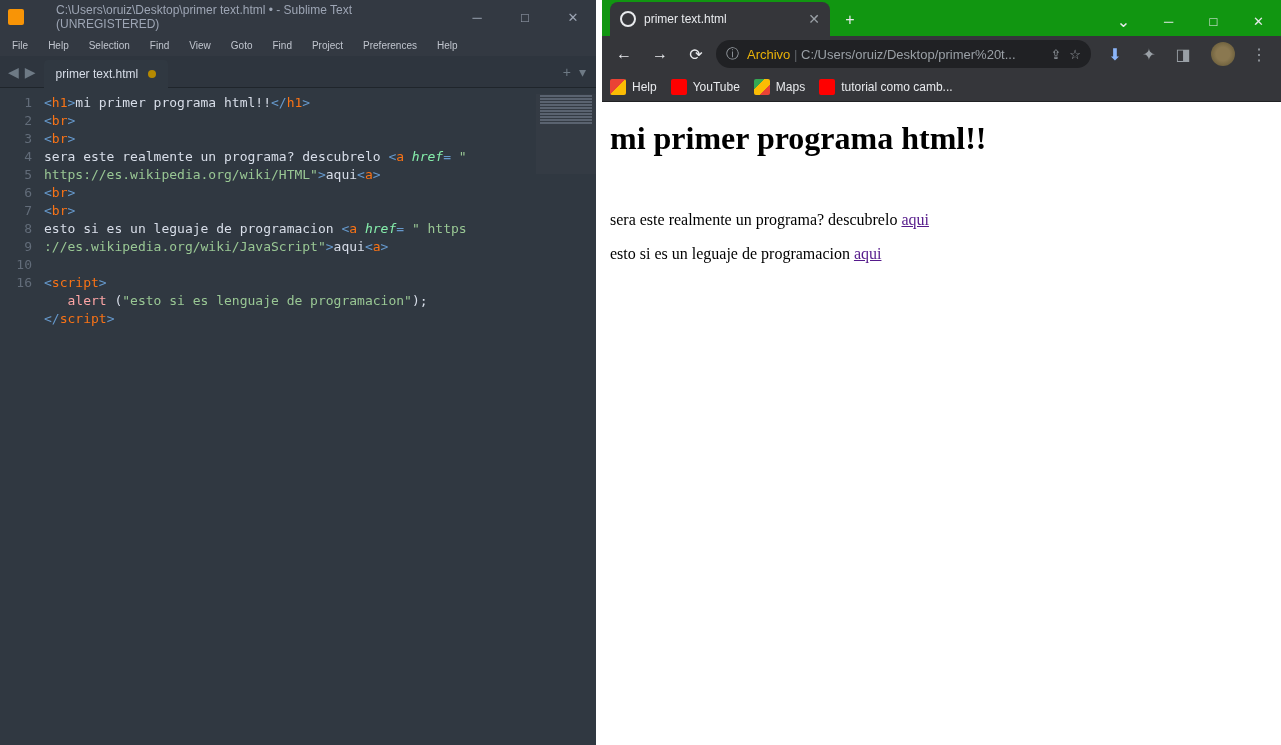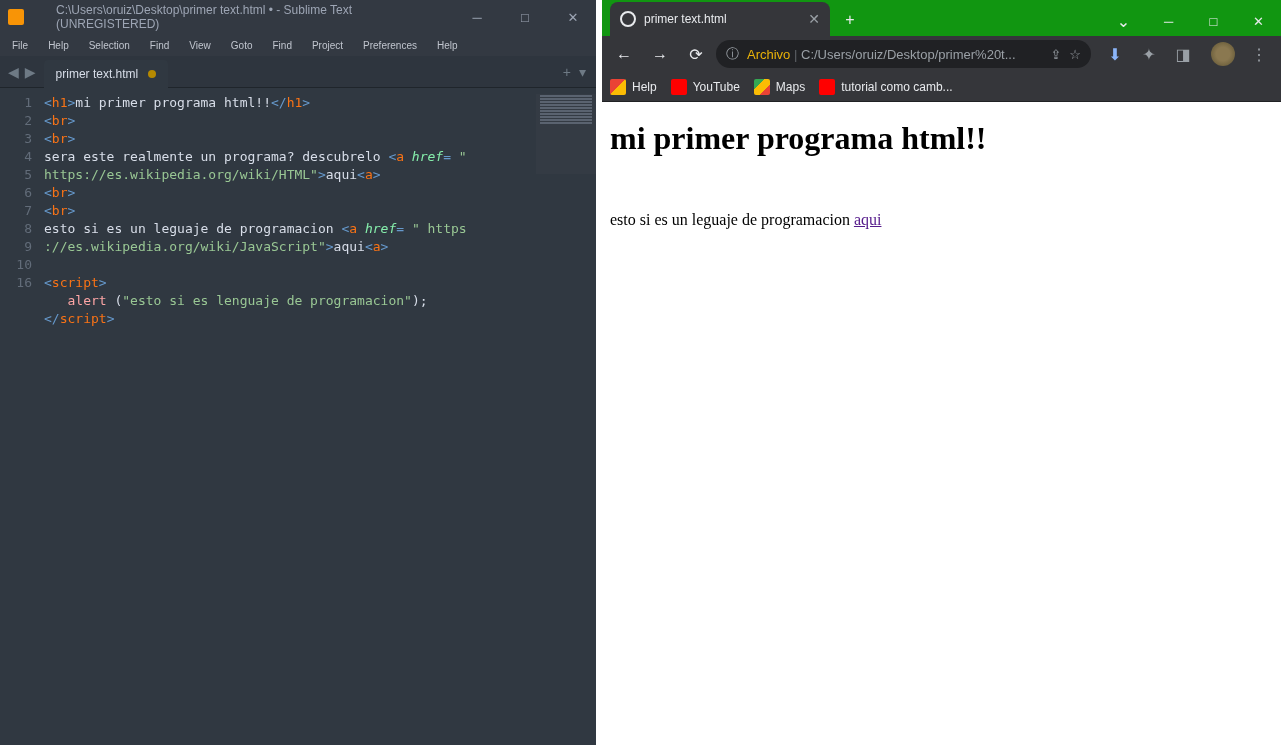--- a/index.html
+++ b/index.html
@@ -196,15 +196,16 @@
       <span>Maps</span>
     </div>
     <div class="cr-bookmark">
       <span class="bm-icon bm-yt"></span>
       <span>tutorial como camb...</span>
     </div>
   </div>
   <div class="cr-content">
     <h1>mi primer programa html!!</h1>
     <br>
+    <p><span>sera este realmente un programa? descubrelo </span><a href="#" class="visited">aqui</a></p>
     <p><span>esto si es un leguaje de programacion </span><a href="#" class="visited">aqui</a></p>
   </div>
 </div>
 
 </body></html>

